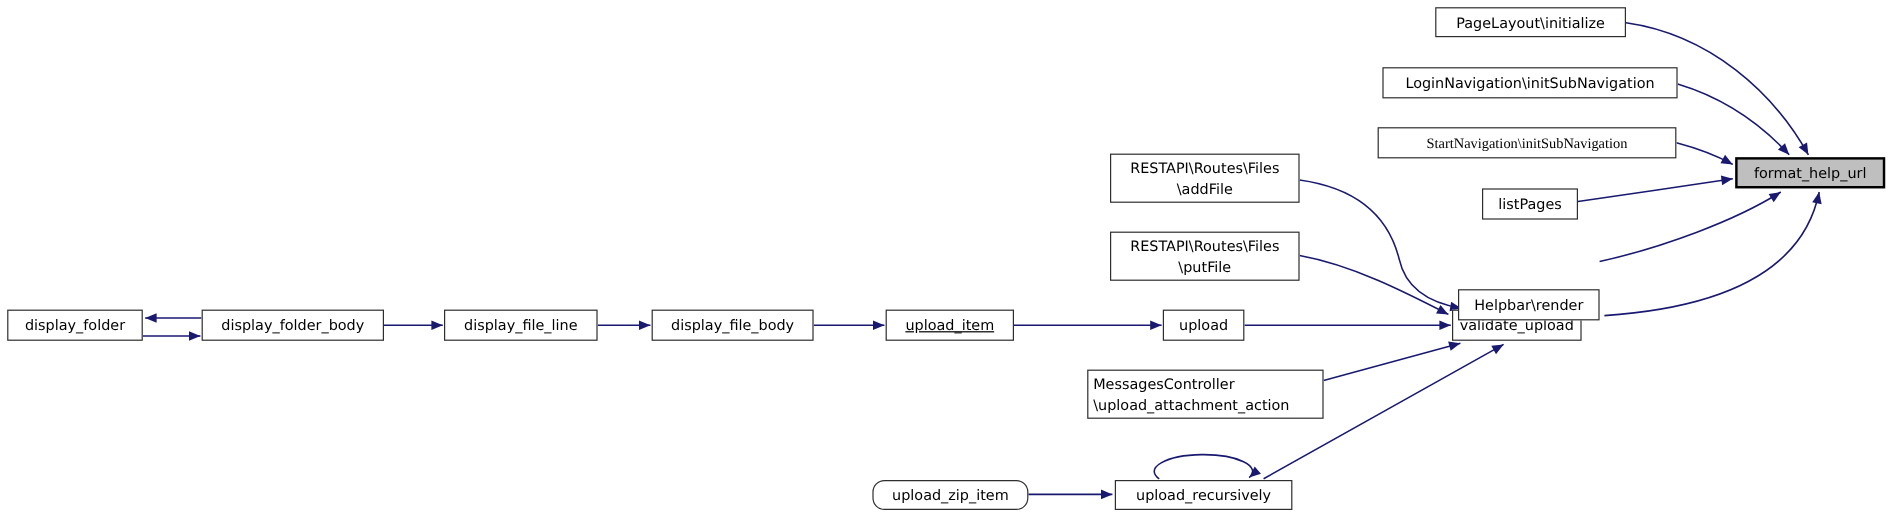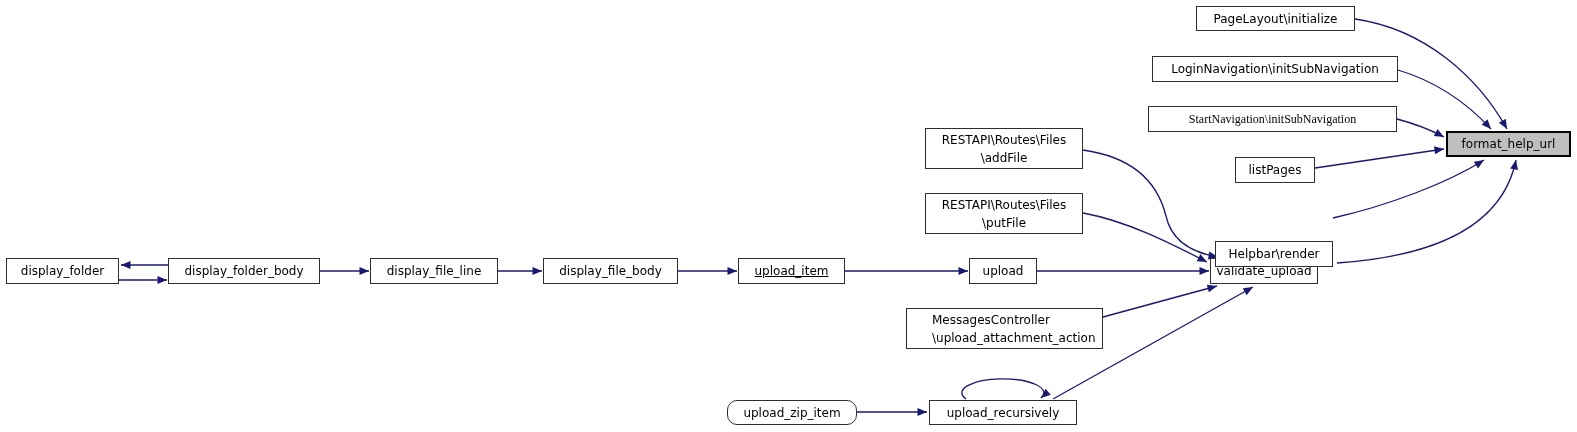--- a/index.html
+++ b/index.html
@@ -29,21 +29,21 @@
     white-space:nowrap;
     display:flex;
     flex-direction:column;
     justify-content:center;
     align-items:center;
     text-align:center;
     cursor:pointer;
   }
   .node .ln{display:block;line-height:18px;}
   .node.single .ln{line-height:normal;}
-  .node.left-align{align-items:flex-start;text-align:left;padding-left:25px;}
+  .node.left-align{align-items:flex-start;text-align:left;padding-left:4px;}
   .node.highlight{
     background:var(--highlight);
     border:2px solid #000;
     cursor:default;
   }
 </style>
 </head>
 <body>
 
 <div id="canvas">

